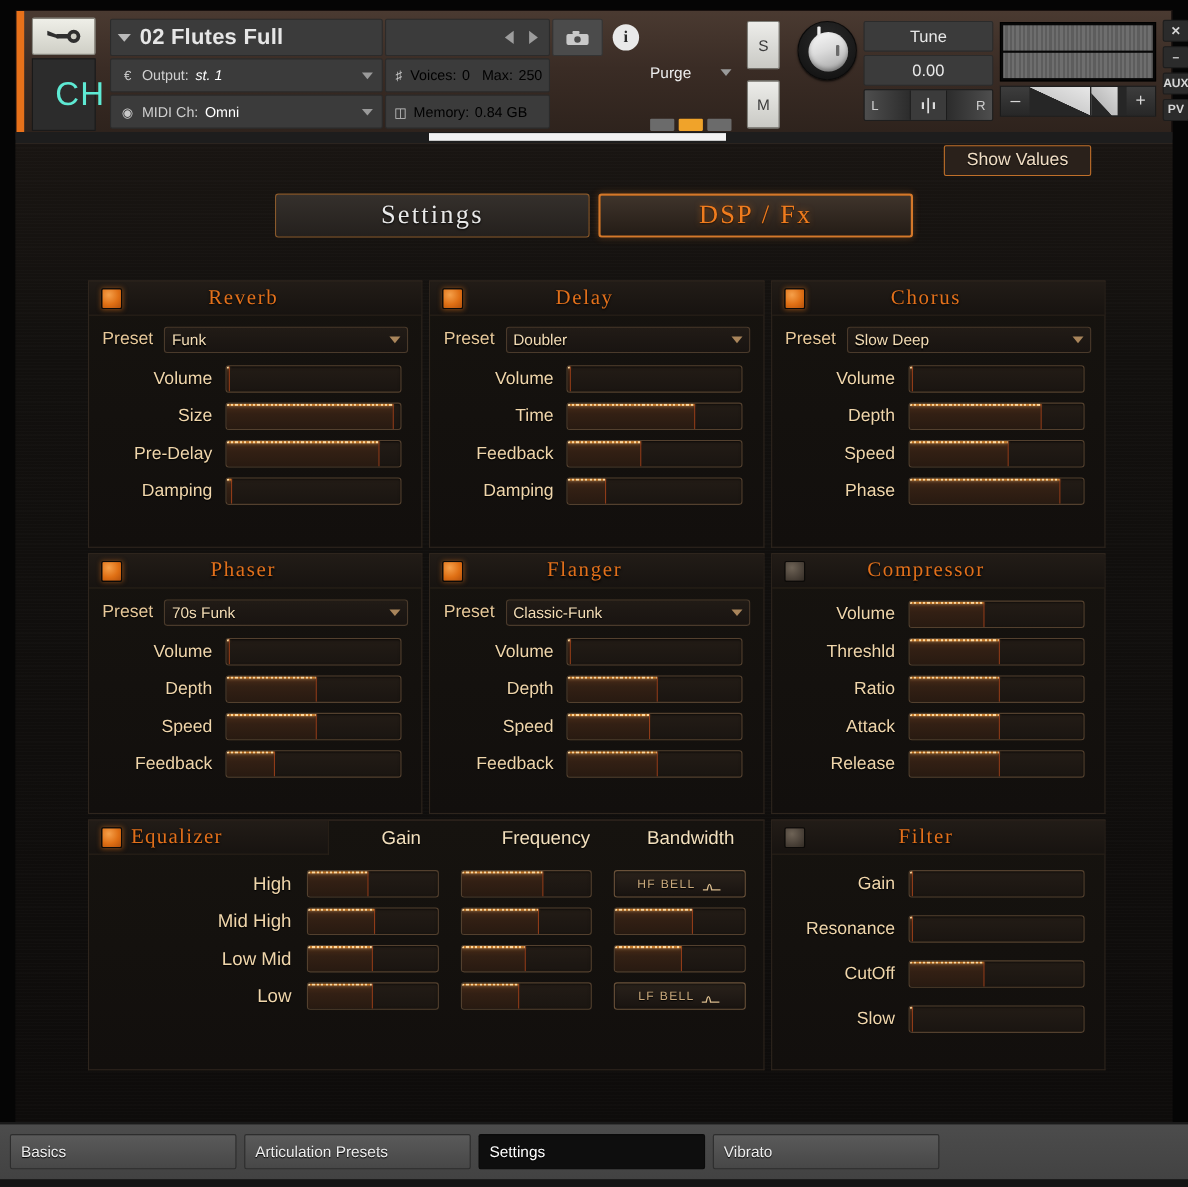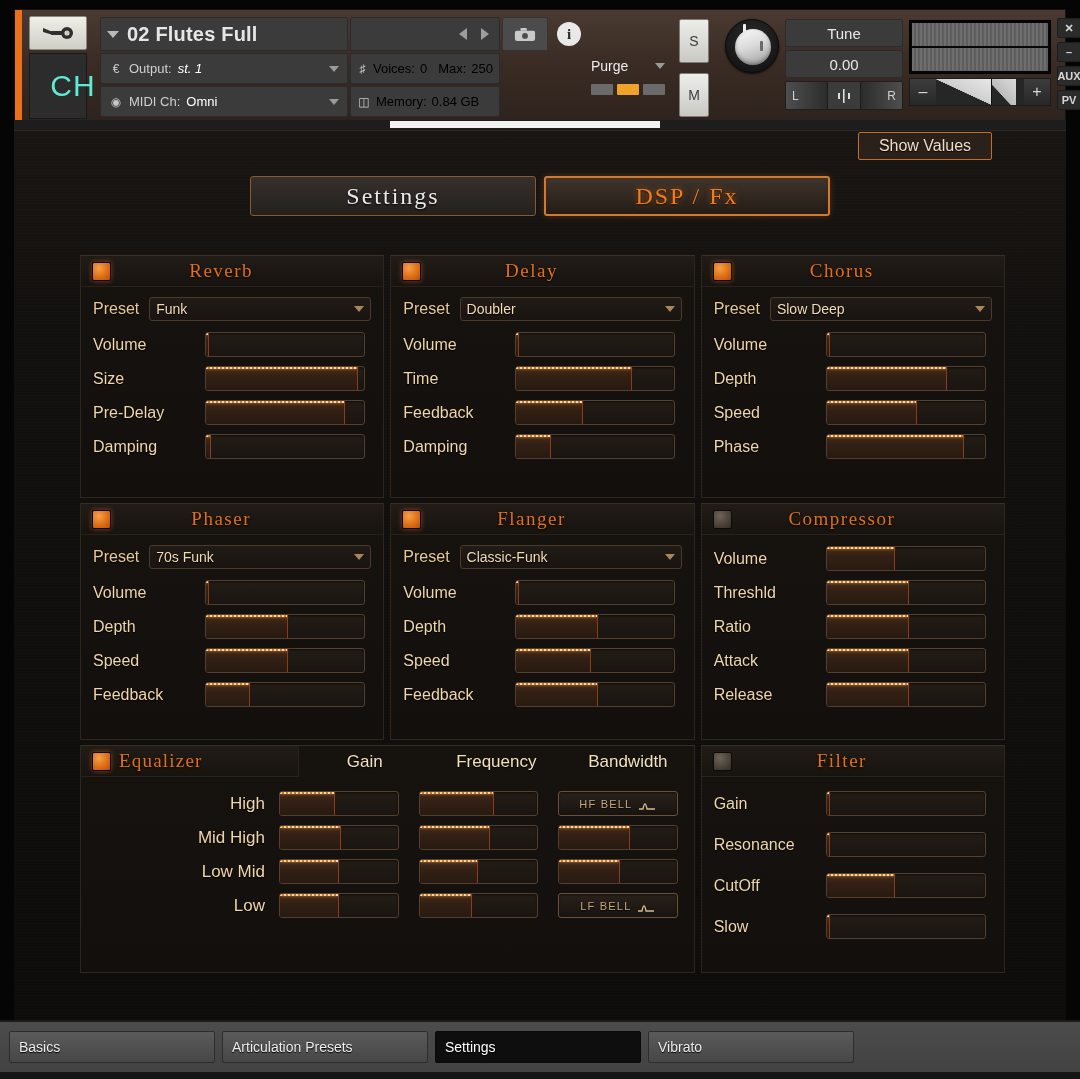--- a/index.html
+++ b/index.html
@@ -71,21 +71,21 @@
   .k-vm-block { margin:7px 0 7px 2px; width:150px; flex:0 0 150px; display:flex; flex-direction:column; gap:2px;}
   .k-vm-row { height:31px; background:#3b3b3b; border:1px solid #2b2b2b; border-radius:2px;
      display:flex; align-items:center; padding:0 6px; font-size:13px; gap:5px; }
 
   .k-cam-col { margin:7px 0 7px 2px; width:46px; flex:0 0 46px; display:flex; flex-direction:column; gap:2px; }
   .cam-btn { height:34px; background:#4b4b4b; border:1px solid #343434; border-radius:2px; display:flex; align-items:center; justify-content:center; }
   .k-info-col { margin:7px 0 7px 1px; width:40px; flex:0 0 40px; display:flex; flex-direction:column; align-items:center; }
   .info-circle { width:24px;height:24px;border-radius:50%; background:#e9e9e9; color:#2a2a2a;
      display:flex; align-items:center; justify-content:center; font-weight:bold; font-size:15px; margin-top:5px;
      font-family:"Liberation Serif", serif;}
-  .purge-col { margin:41px 0 7px 2px; width:78px; flex:0 0 78px; display:flex; flex-direction:column; gap:3px; }
+  .purge-col { margin:41px 0 7px 2px; width:78px; flex:0 0 78px; display:flex; flex-direction:column; gap:3px;justify-content:space-between; }
   .purge-row { height:30px; display:flex; align-items:center; justify-content:space-between; color:#ededed; font-size:14px; padding-right:4px;}
   .purge-chev { width:0;height:0;border-left:5px solid transparent;border-right:5px solid transparent;border-top:6px solid #9a9a9a; }
   .led-row { display:flex; gap:4px; height:11px; }
   .led { width:22px; height:11px; background:#6b6b6b; border-radius:1px; }
   .led.on { background:#f0a32a; }
 
   
   .sm-col { margin:9px 0 9px 10px; width:34px; flex:0 0 34px; display:flex; flex-direction:column; justify-content:space-between; }
   .sm-btn { width:30px; height:44px; background:linear-gradient(180deg,#ededea,#c9c9c4);
     border:1px solid #7d7d77; border-radius:2px; color:#3b3b3b; font-size:14px;
@@ -219,21 +219,21 @@
     border:1px solid #4a3a2b; border-radius:3px; display:flex; align-items:center;
     padding:0 6px; position:relative;
   }
   .preset-dd .v { font-size:14px; color:#f3dcb5; text-shadow:0 1px 1px #000; }
   .preset-dd .c {
     position:absolute; right:6px; width:0;height:0;
     border-left:5px solid transparent;border-right:5px solid transparent;border-top:6px solid #a9855b;
   }
 
   .ctl-row { display:flex; align-items:center; margin-bottom:9px; }
-  .ctl-lbl { font-size:16px; color:#f0d6ab; text-shadow:0 1px 1px #000; padding-right:12px; }
+  .ctl-lbl { font-size:16px; color:#f0d6ab; text-align:right; text-shadow:0 1px 1px #000; padding-right:12px; }
   .slider {
     height:25px; position:relative; border-radius:3px;
     background:linear-gradient(180deg,#231c16 0%,#1a1511 100%);
     border:1px solid #53402e; box-shadow:inset 0 1px 2px rgba(0,0,0,.6);
     overflow:hidden;
   }
   .fill {
     position:absolute; left:0; top:0; bottom:0;
     background:linear-gradient(180deg,#4a2c18 0%,#332014 40%,#281a11 100%);
     border-right:1px solid #8f3b18;

